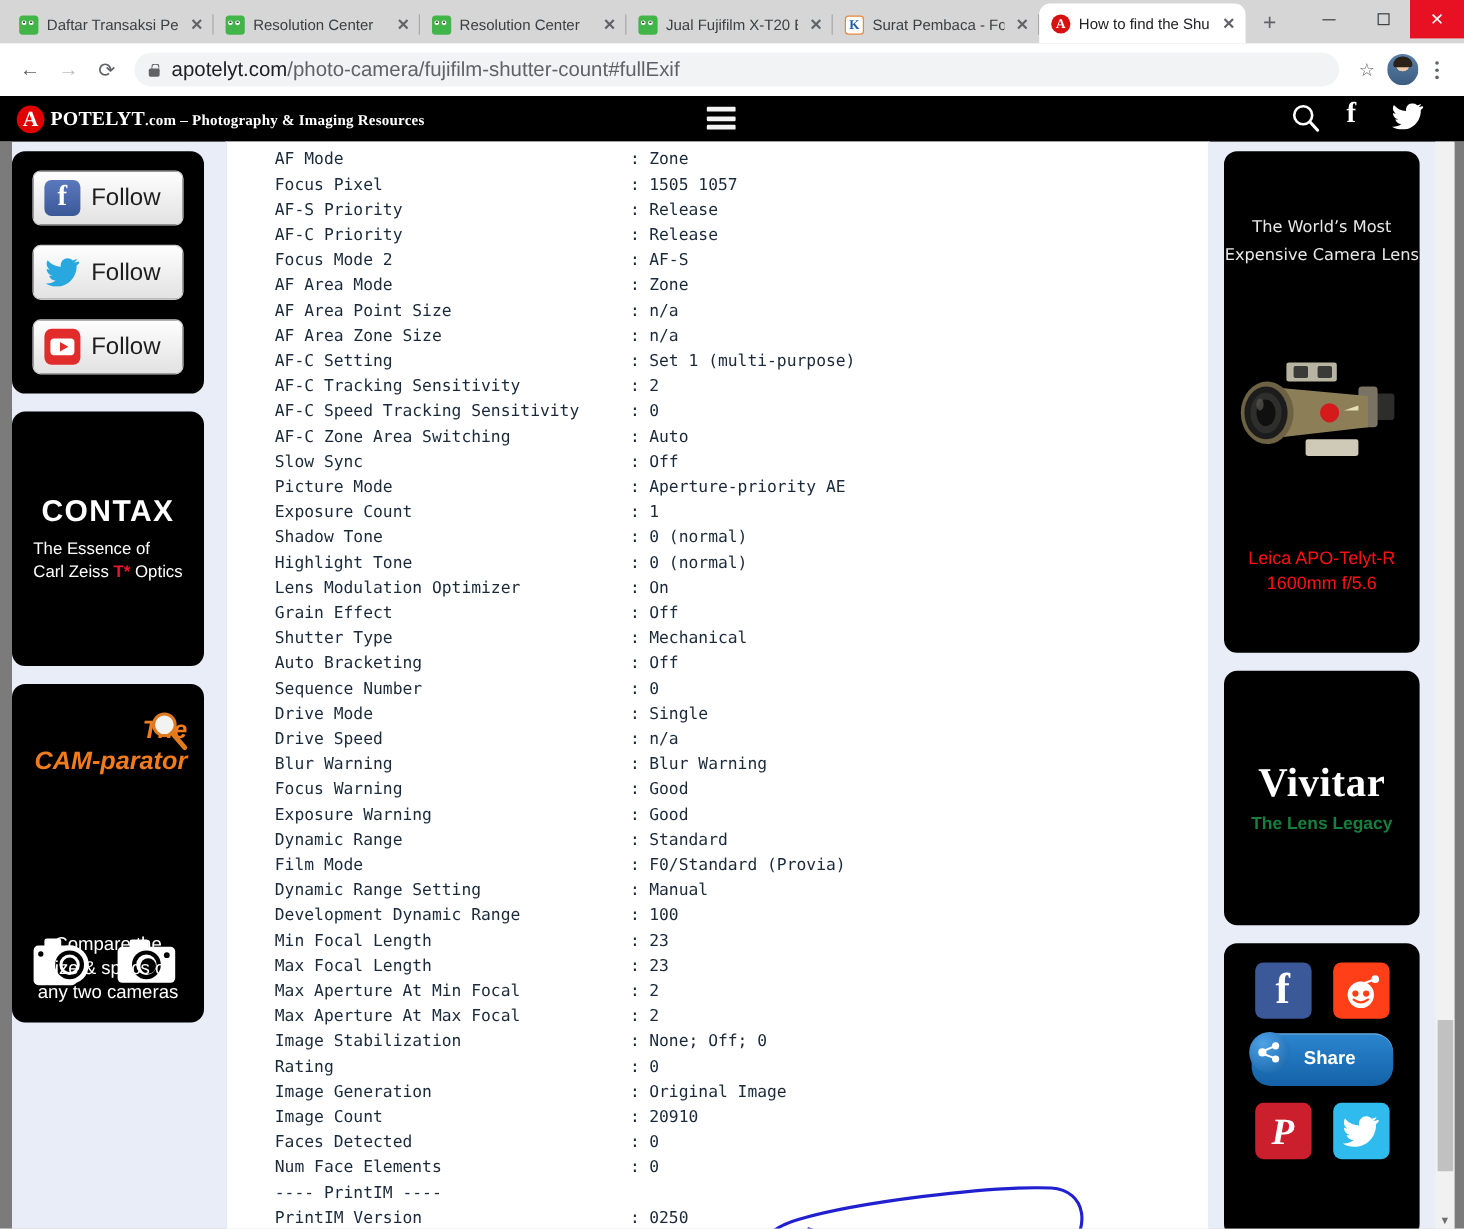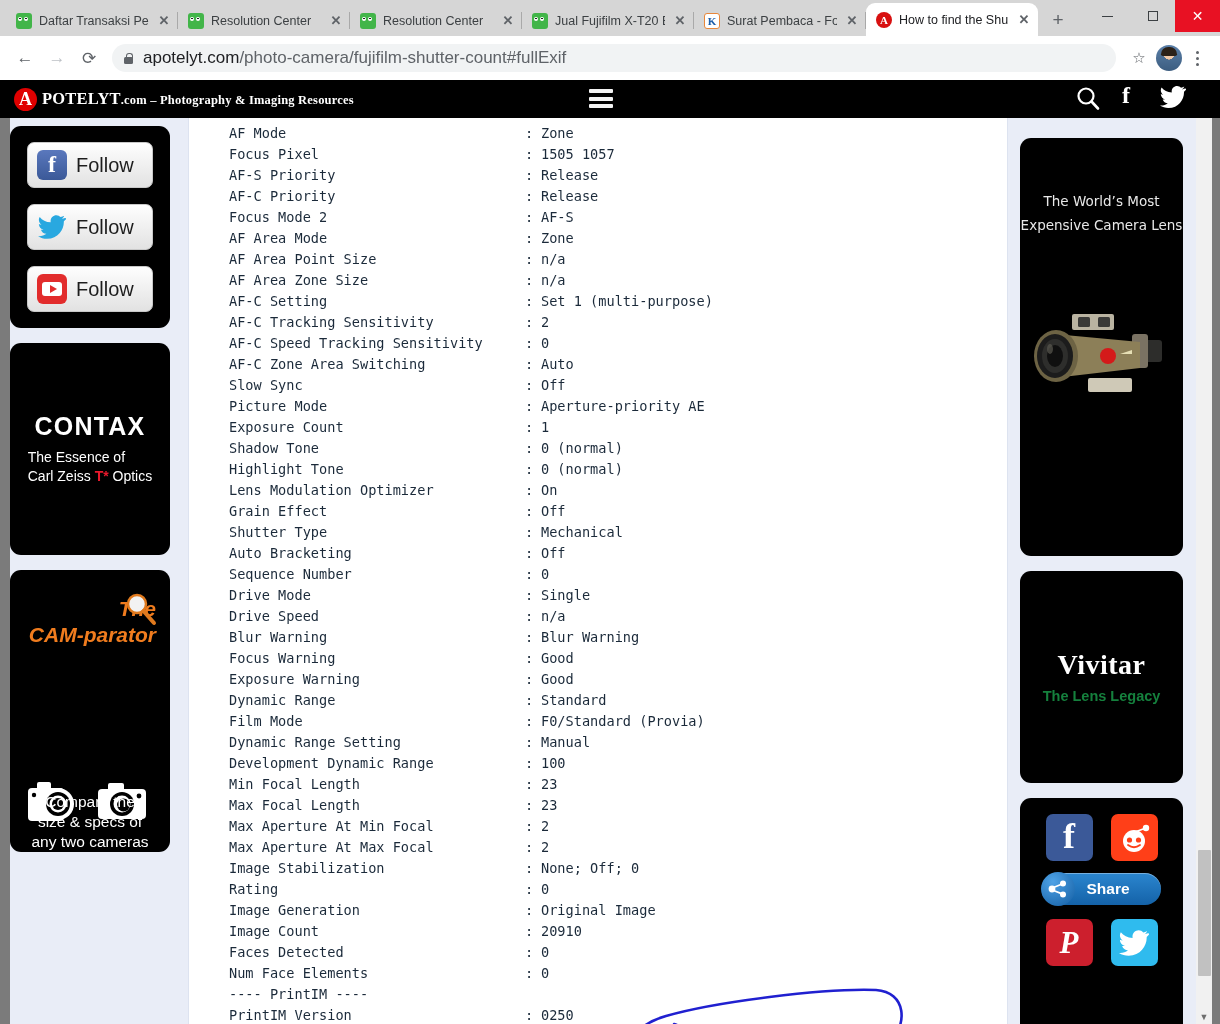--- a/index.html
+++ b/index.html
@@ -174,21 +174,21 @@
   
   #body-row {
     display: flex; gap: 0; height: 906px; position: relative;
   }
   #left-col { width: 188px; padding: 8px 0 0 10px; }
   #center-col {
     width: 820px; background: #ffffff; height: 910px;
     overflow: hidden; position: relative; border: 1px solid #dde3f0;
     border-top: none; border-bottom: none;
   }
-  #right-col { width: 190px; padding: 20px 0 0 12px; }
+  #right-col { width: 190px; padding: 8px 0 0 12px; }
 
   .ad-card {
     background: #000000; border-radius: 11px; width: 160px;
     margin-bottom: 15px; position: relative; overflow: hidden;
   }
   .follow-card { padding: 16px 0; }
   .follow-btn {
     width: 126px; height: 46px; margin: 0 auto 16px auto;
     background: linear-gradient(#fefefe, #e2e2e2);
     border: 1px solid #c8c8c8; border-radius: 7px;
@@ -233,57 +233,57 @@
   .mag-icon {
     position:absolute; right: 12px; top: 22px; width: 34px; height: 34px;
   }
   .cam-icons {
     position:absolute; bottom: 26px; left: 0; width: 100%;
     display:flex; justify-content: center; gap: 8px;
   }
   .cam-glyph { width: 60px; height: 48px; }
   .cam-text {
     position:absolute; bottom: 0; width: 100%; text-align:center;
-    color:#fff; font-size: 15.5px; line-height: 1.3; 
+    color:#fff; font-size: 15.5px; line-height: 1.3; padding-bottom: 14px;
   }
 
   
   .leica-card { height: 418px; width: 163px; }
   .leica-title {
     color:#e8e8e8; font-size: 13.5px; text-align:center; padding-top: 52px;
     line-height: 1.75; font-family: "DejaVu Sans", sans-serif;
   }
   .leica-lens { position:absolute; left: 8px; top: 168px; }
   .leica-caption {
     position:absolute; bottom: 46px; width: 100%; text-align:center;
     color:#ff1010; font-size: 15px; line-height: 1.45;
   }
 
   .vivitar-card { height: 212px; width: 163px;
     display:flex; flex-direction:column; align-items:center; justify-content:center; }
   .vivitar-name {
     color:#fff; font-family:"Liberation Serif", serif; font-weight:bold;
-    font-size: 28px; letter-spacing: 0.5px; line-height: 1;
+    font-size: 34px; letter-spacing: 0.5px; line-height: 1;
   }
   .vivitar-sub { color:#15803d; font-size: 14.5px; font-weight:bold; margin-top: 9px; }
 
   .share-card { height: 245px; width: 163px; padding: 16px 0; }
   .share-row { display:flex; justify-content:center; gap: 18px; margin-bottom: 12px; }
   .share-sq {
     width: 47px; height: 47px; border-radius: 7px;
     display:flex; align-items:center; justify-content:center; color:#fff;
   }
   .sh-fb { background:#3b5998; font-family:"Liberation Serif",serif;
            font-size:36px; font-weight:bold; line-height:1; padding-bottom:4px; }
   .sh-reddit { background:#ff3f18; }
   .sh-pin { background:#cc1f2d; font-family:"Liberation Serif",serif;
             font-size:31px; font-style:italic; font-weight:bold; line-height:1; }
   .sh-tw { background:#2fbbee; }
   .share-pill {
-    width: 118px; height: 32px; margin: 6px auto 14px auto;
+    width: 118px; height: 44px; margin: 6px auto 14px auto;
     background: linear-gradient(#2b86cf, #1462a8);
     border-radius: 16px; display:flex; align-items:center;
     position: relative; box-shadow: inset 0 1px 0 rgba(255,255,255,.35);
   }
   .share-pill-knob {
     width: 34px; height: 34px; border-radius: 50%; position:absolute; left:-2px; top:-1px;
     background: radial-gradient(circle at 35% 28%, #4ea2e6, #135ea3);
     display:flex; align-items:center; justify-content:center;
   }
   .share-pill-label { color:#fff; font-size: 15.5px; font-weight:bold;
@@ -531,20 +531,24 @@
           <rect x="104" y="28" width="16" height="34" rx="3" fill="#7a7263"></rect>
           <path d="M26 28 L112 36 L112 62 L26 72 Z" fill="#8c7f58"></path>
           <ellipse cx="28" cy="50" rx="22" ry="26" fill="#6d6344"></ellipse>
           <ellipse cx="27" cy="50" rx="18" ry="22" fill="#1c1c1c"></ellipse>
           <ellipse cx="27" cy="50" rx="13" ry="17" fill="#2e2e2c"></ellipse>
           <ellipse cx="27" cy="50" rx="8" ry="11" fill="#101010"></ellipse>
           <ellipse cx="22" cy="43" rx="3" ry="5" fill="#5a5850" opacity=".7"></ellipse>
           <circle cx="80" cy="50" r="8" fill="#d41a1a"></circle>
           <path d="M92 48 L104 44 L104 48 Z" fill="#e6dfb5"></path>
         </svg>
+        <div class="leica-caption">
+          <div>Leica APO-Telyt-R</div>
+          <div>1600mm f/5.6</div>
+        </div>
       </div>
 
       <div class="ad-card vivitar-card">
         <div class="vivitar-name">Vivitar</div>
         <div class="vivitar-sub">The Lens Legacy</div>
       </div>
 
       <div class="ad-card share-card">
         <div class="share-row">
           <div class="share-sq sh-fb">f</div>

